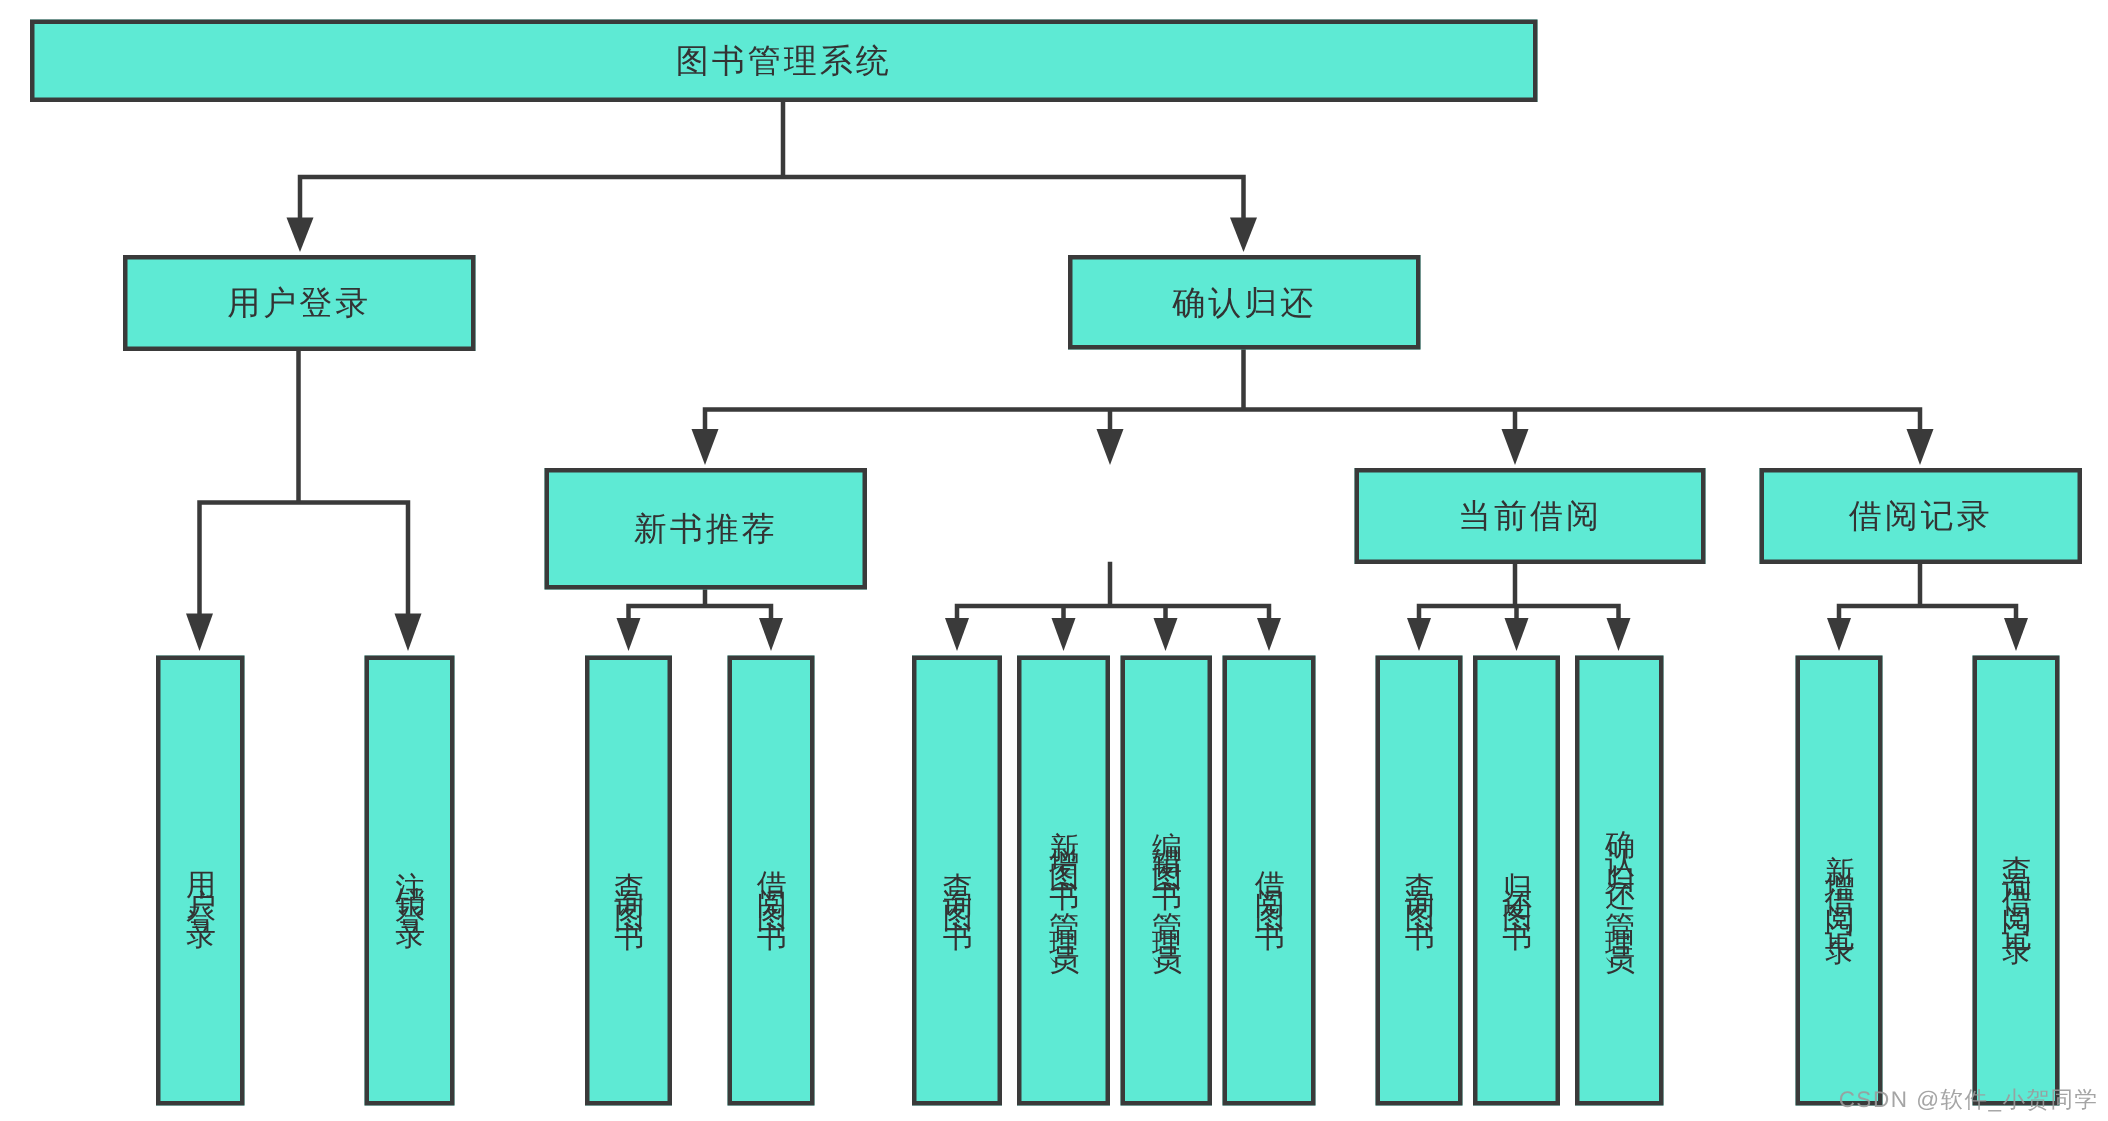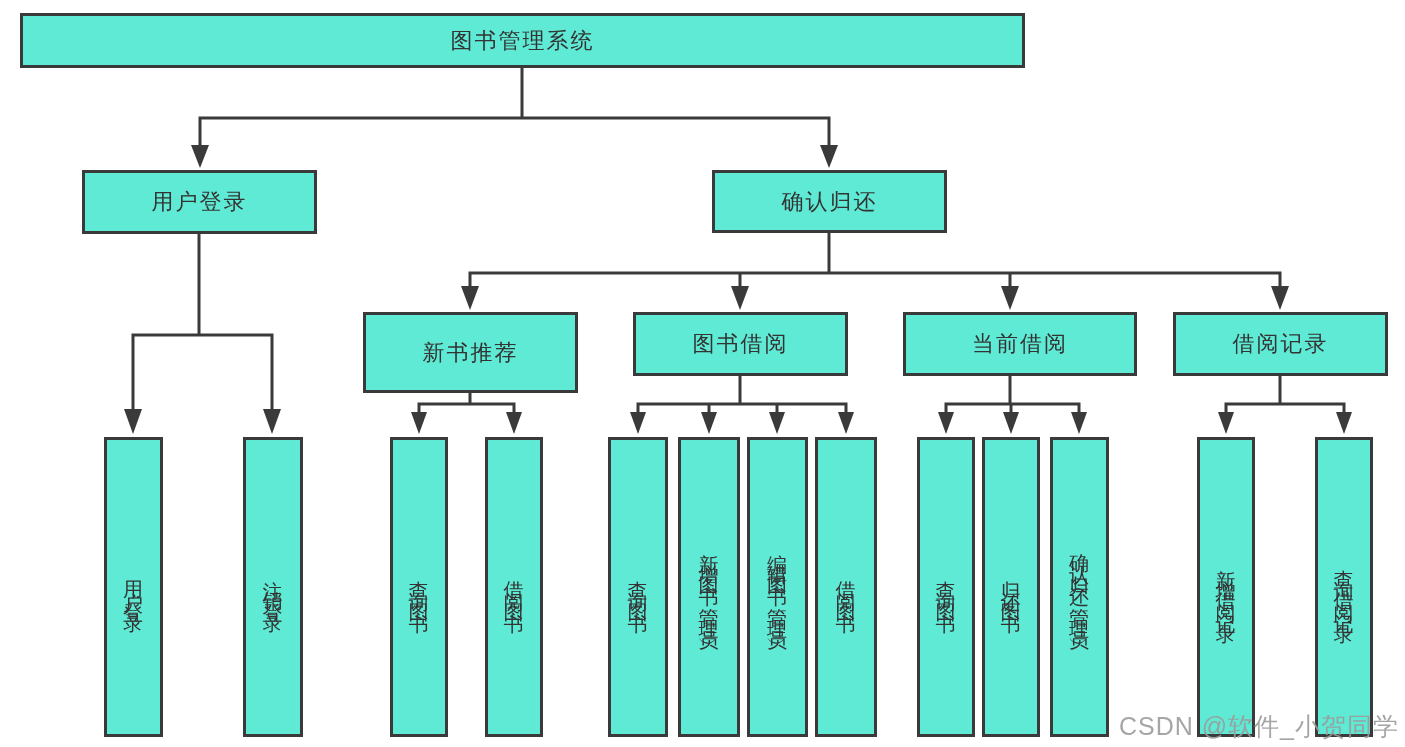--- a/index.html
+++ b/index.html
@@ -43,21 +43,21 @@
     text-orientation: mixed;
     font-size: 20px;
     line-height: 1;
     letter-spacing: 11px;
     white-space: nowrap;
   }
   .watermark {
     position: absolute;
     right: 6px;
     bottom: 4px;
-    font-size: 25px;
+    font-size: 15px;
     color: rgba(155, 155, 155, 0.9);
     letter-spacing: 1px;
     z-index: 5;
     white-space: nowrap;
   }
 </style>
 </head>
 <body>
 
 <div class="canvas">
@@ -109,23 +109,20 @@
   <div class="box h" style="left:82px;top:170px;width:235px;height:64px">
     <span>用户登录</span>
   </div>
   <div class="box h" style="left:712px;top:170px;width:235px;height:63px">
     <span>确认归还</span>
   </div>
 
   <div class="box h" style="left:363px;top:312px;width:215px;height:81px">
     <span>新书推荐</span>
   </div>
-  <div class="box h" style="left:633px;top:312px;width:215px;height:64px">
-    <span>图书借阅</span>
-  </div>
   <div class="box h" style="left:903px;top:312px;width:234px;height:64px">
     <span>当前借阅</span>
   </div>
   <div class="box h" style="left:1173px;top:312px;width:215px;height:64px">
     <span>借阅记录</span>
   </div>
 
   <div class="box v" style="left:104px;top:437px;width:59px;height:300px">
     <span class="vtext">用户登录</span>
   </div>

